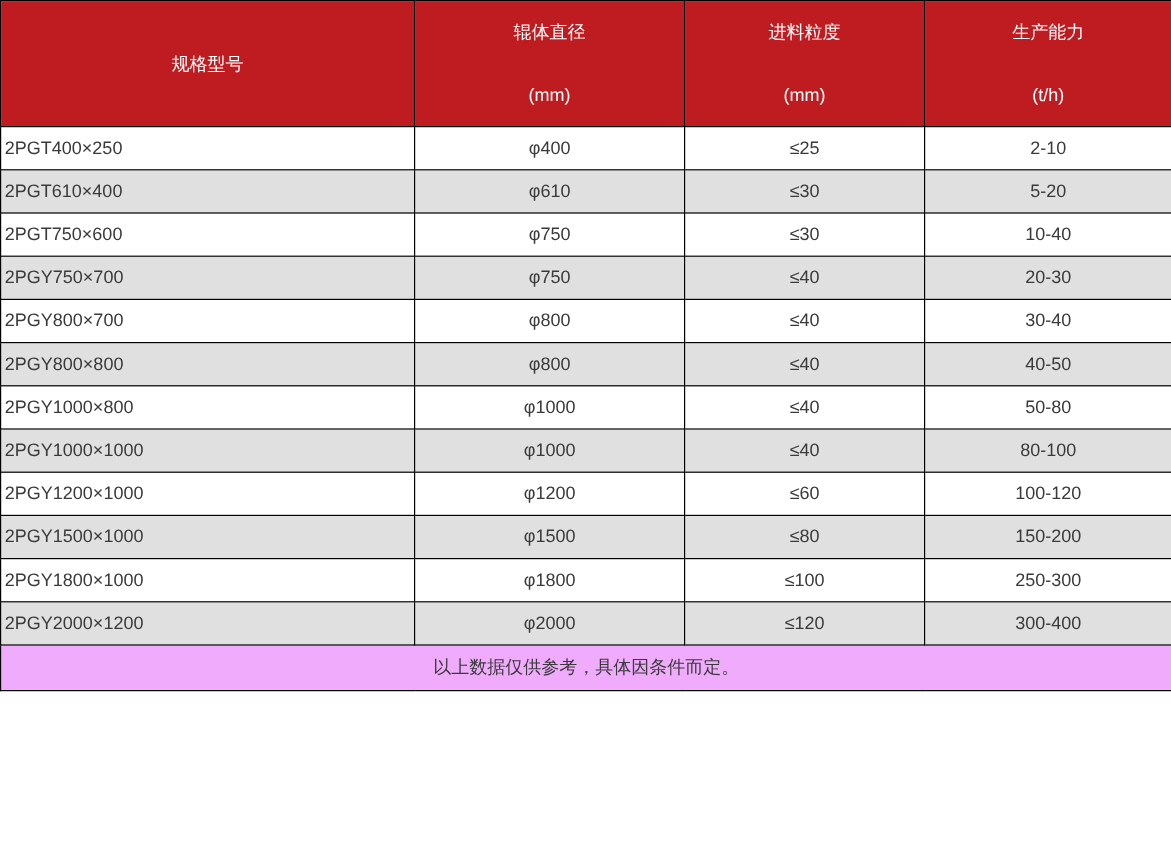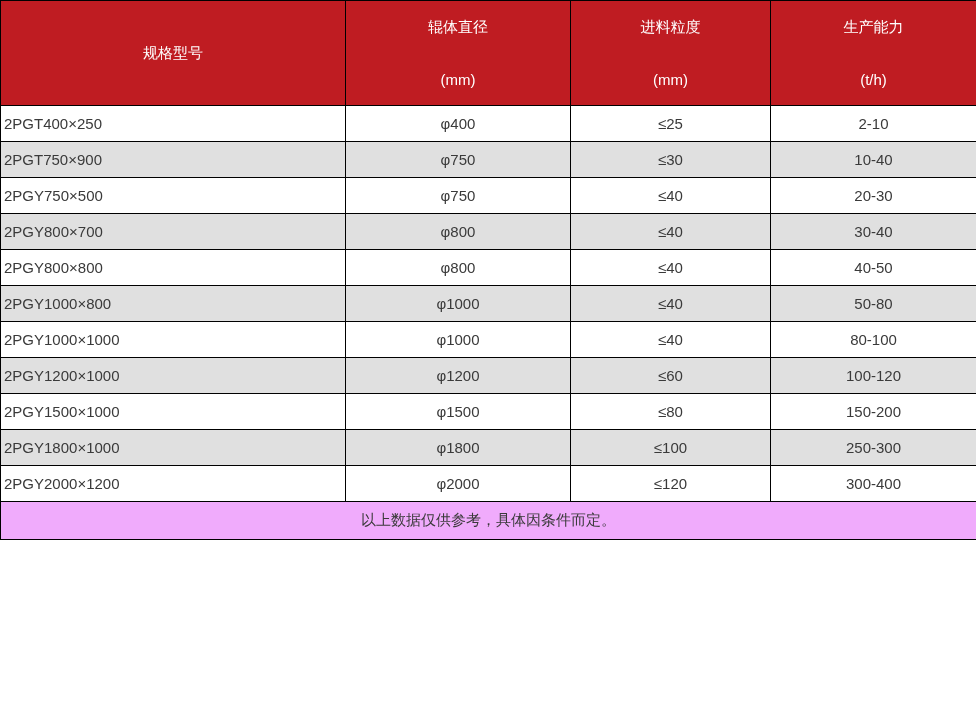--- a/index.html
+++ b/index.html
@@ -91,31 +91,37 @@
   </thead>
   <tbody>
   <tr>
     <td class="model">2PGT400×250</td>
     <td>φ400</td>
     <td>≤25</td>
     <td>2-10</td>
   </tr>
 
 
+  <tr>
+    <td class="model">2PGT610×400</td>
+    <td>φ610</td>
+    <td>≤30</td>
+    <td>5-20</td>
+  </tr>
 
   <tr>
-    <td class="model">2PGT750×900</td>
+    <td class="model">2PGT750×600</td>
     <td>φ750</td>
     <td>≤30</td>
     <td>10-40</td>
   </tr>
 
 
   <tr>
-    <td class="model">2PGY750×500</td>
+    <td class="model">2PGY750×700</td>
     <td>φ750</td>
     <td>≤40</td>
     <td>20-30</td>
   </tr>
 
   <tr>
     <td class="model">2PGY800×700</td>
     <td>φ800</td>
     <td>≤40</td>
     <td>30-40</td>

